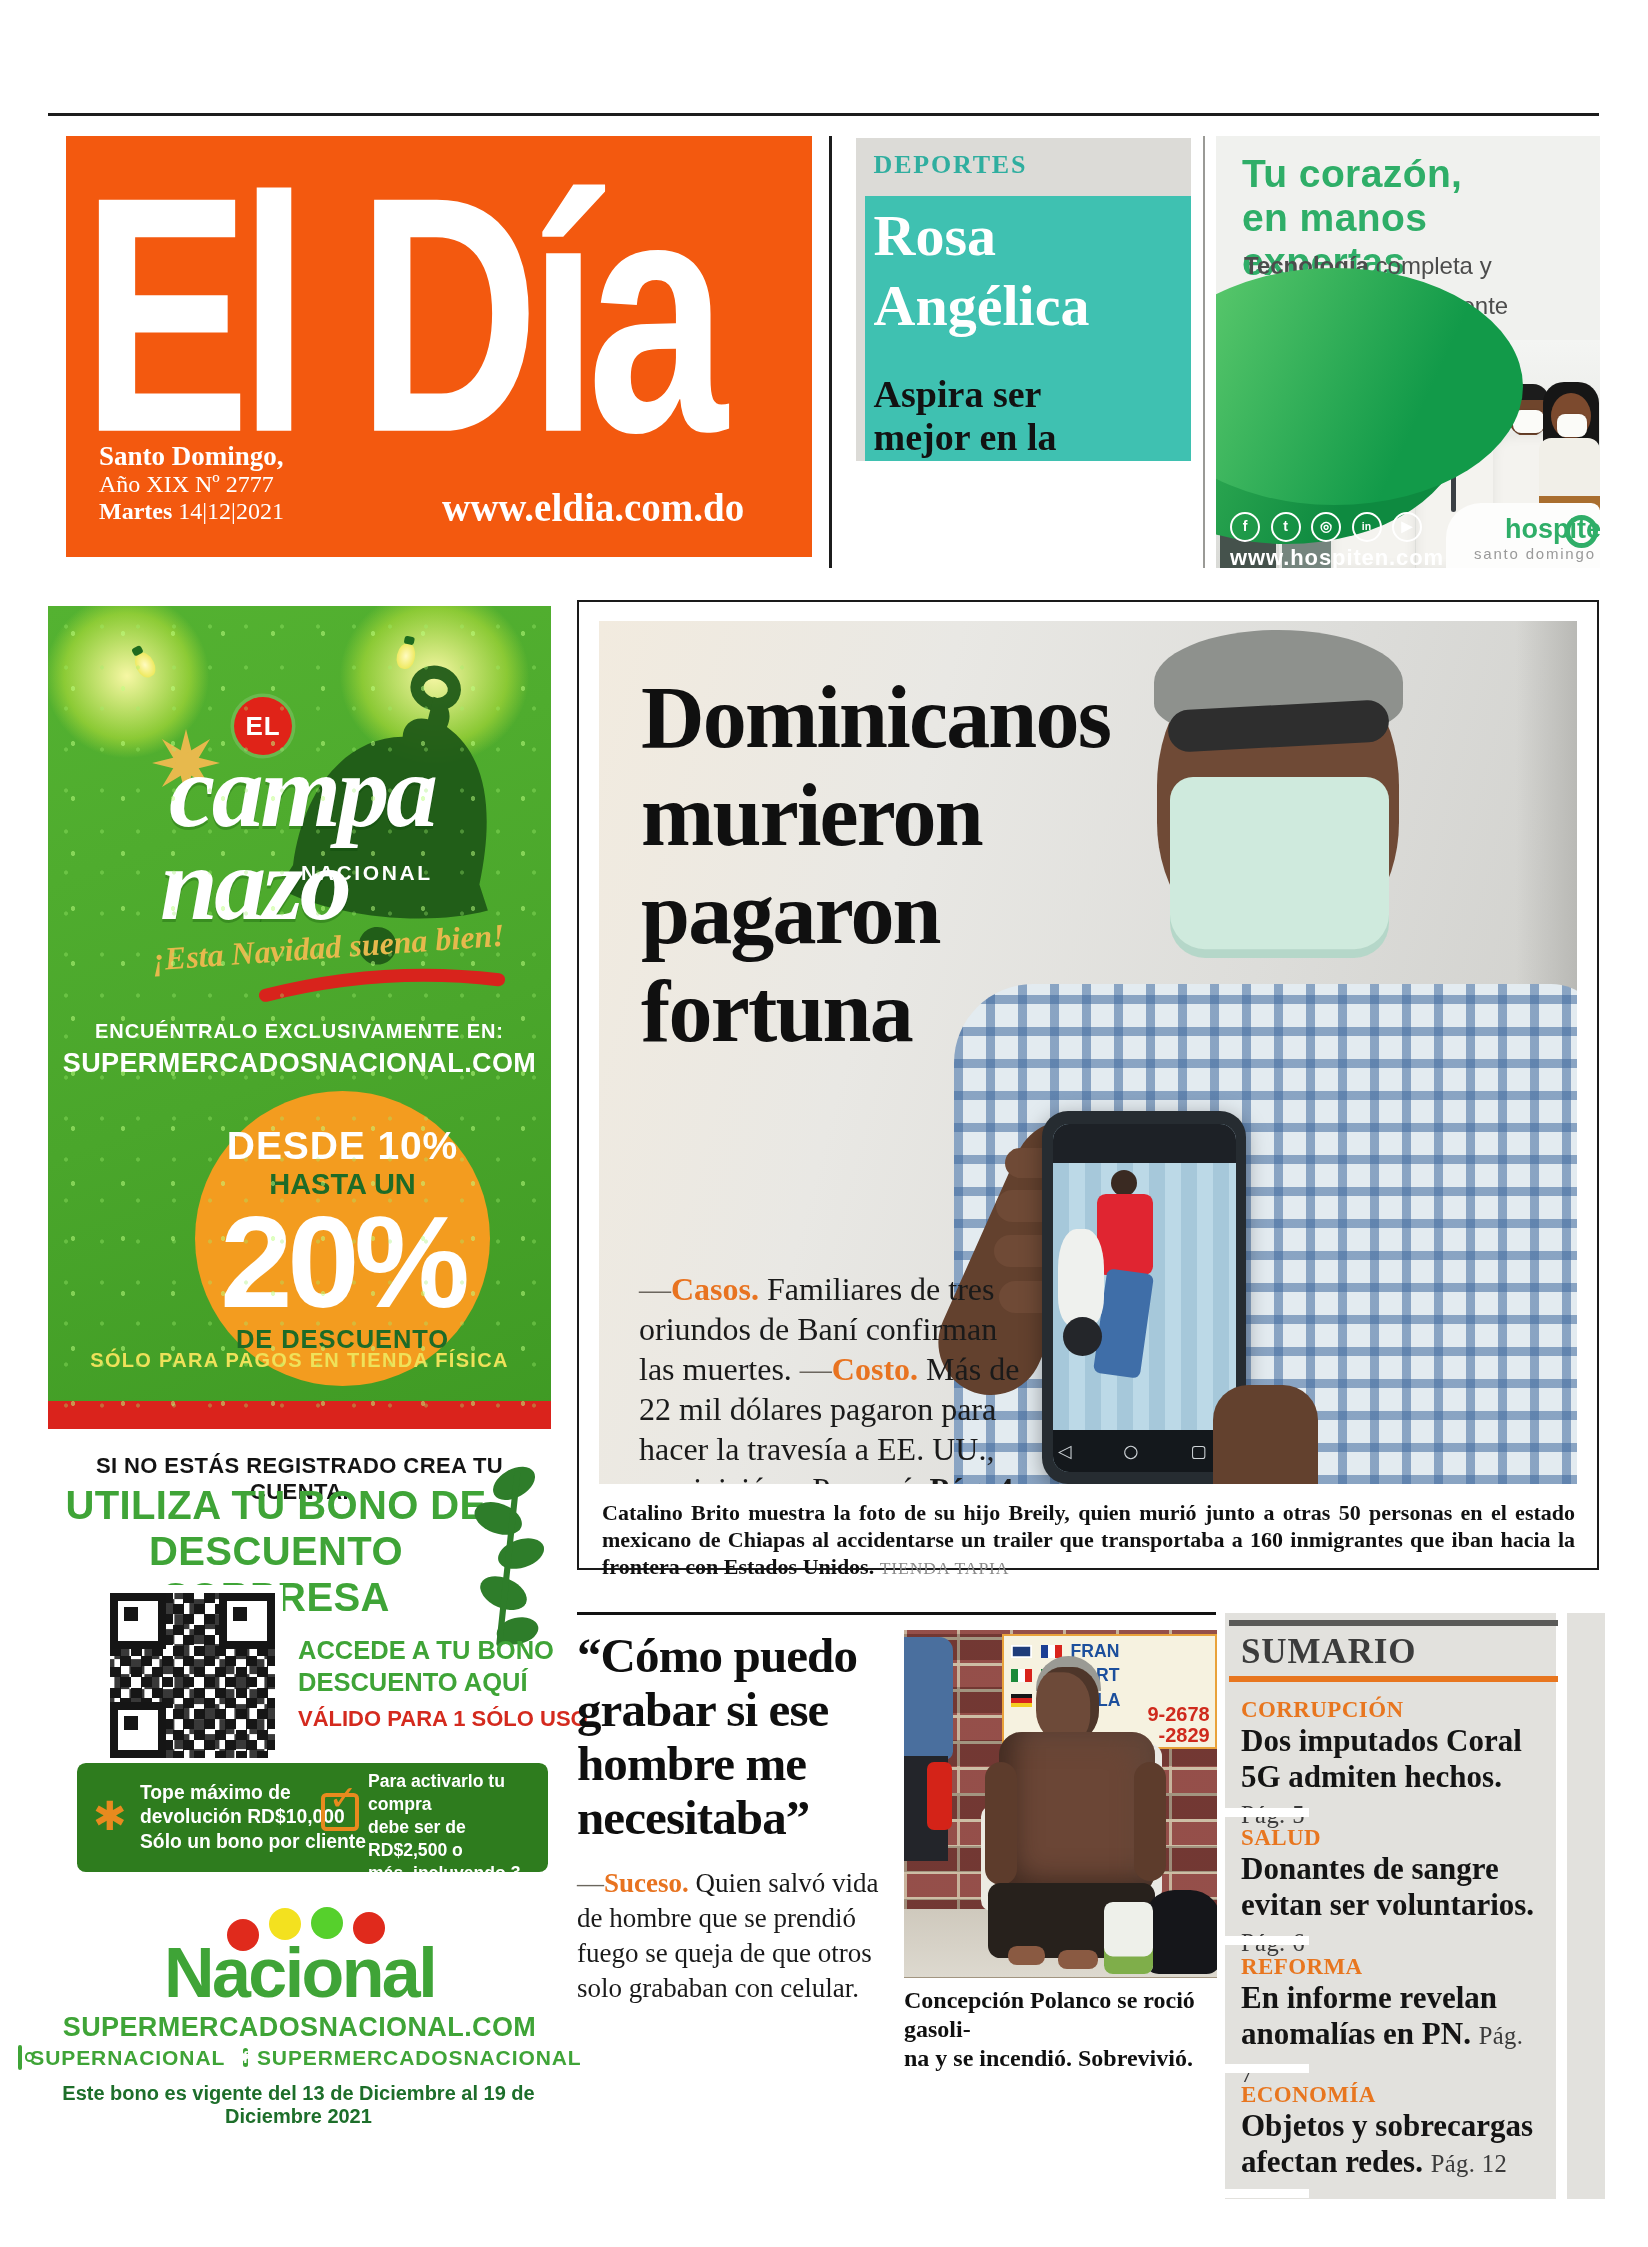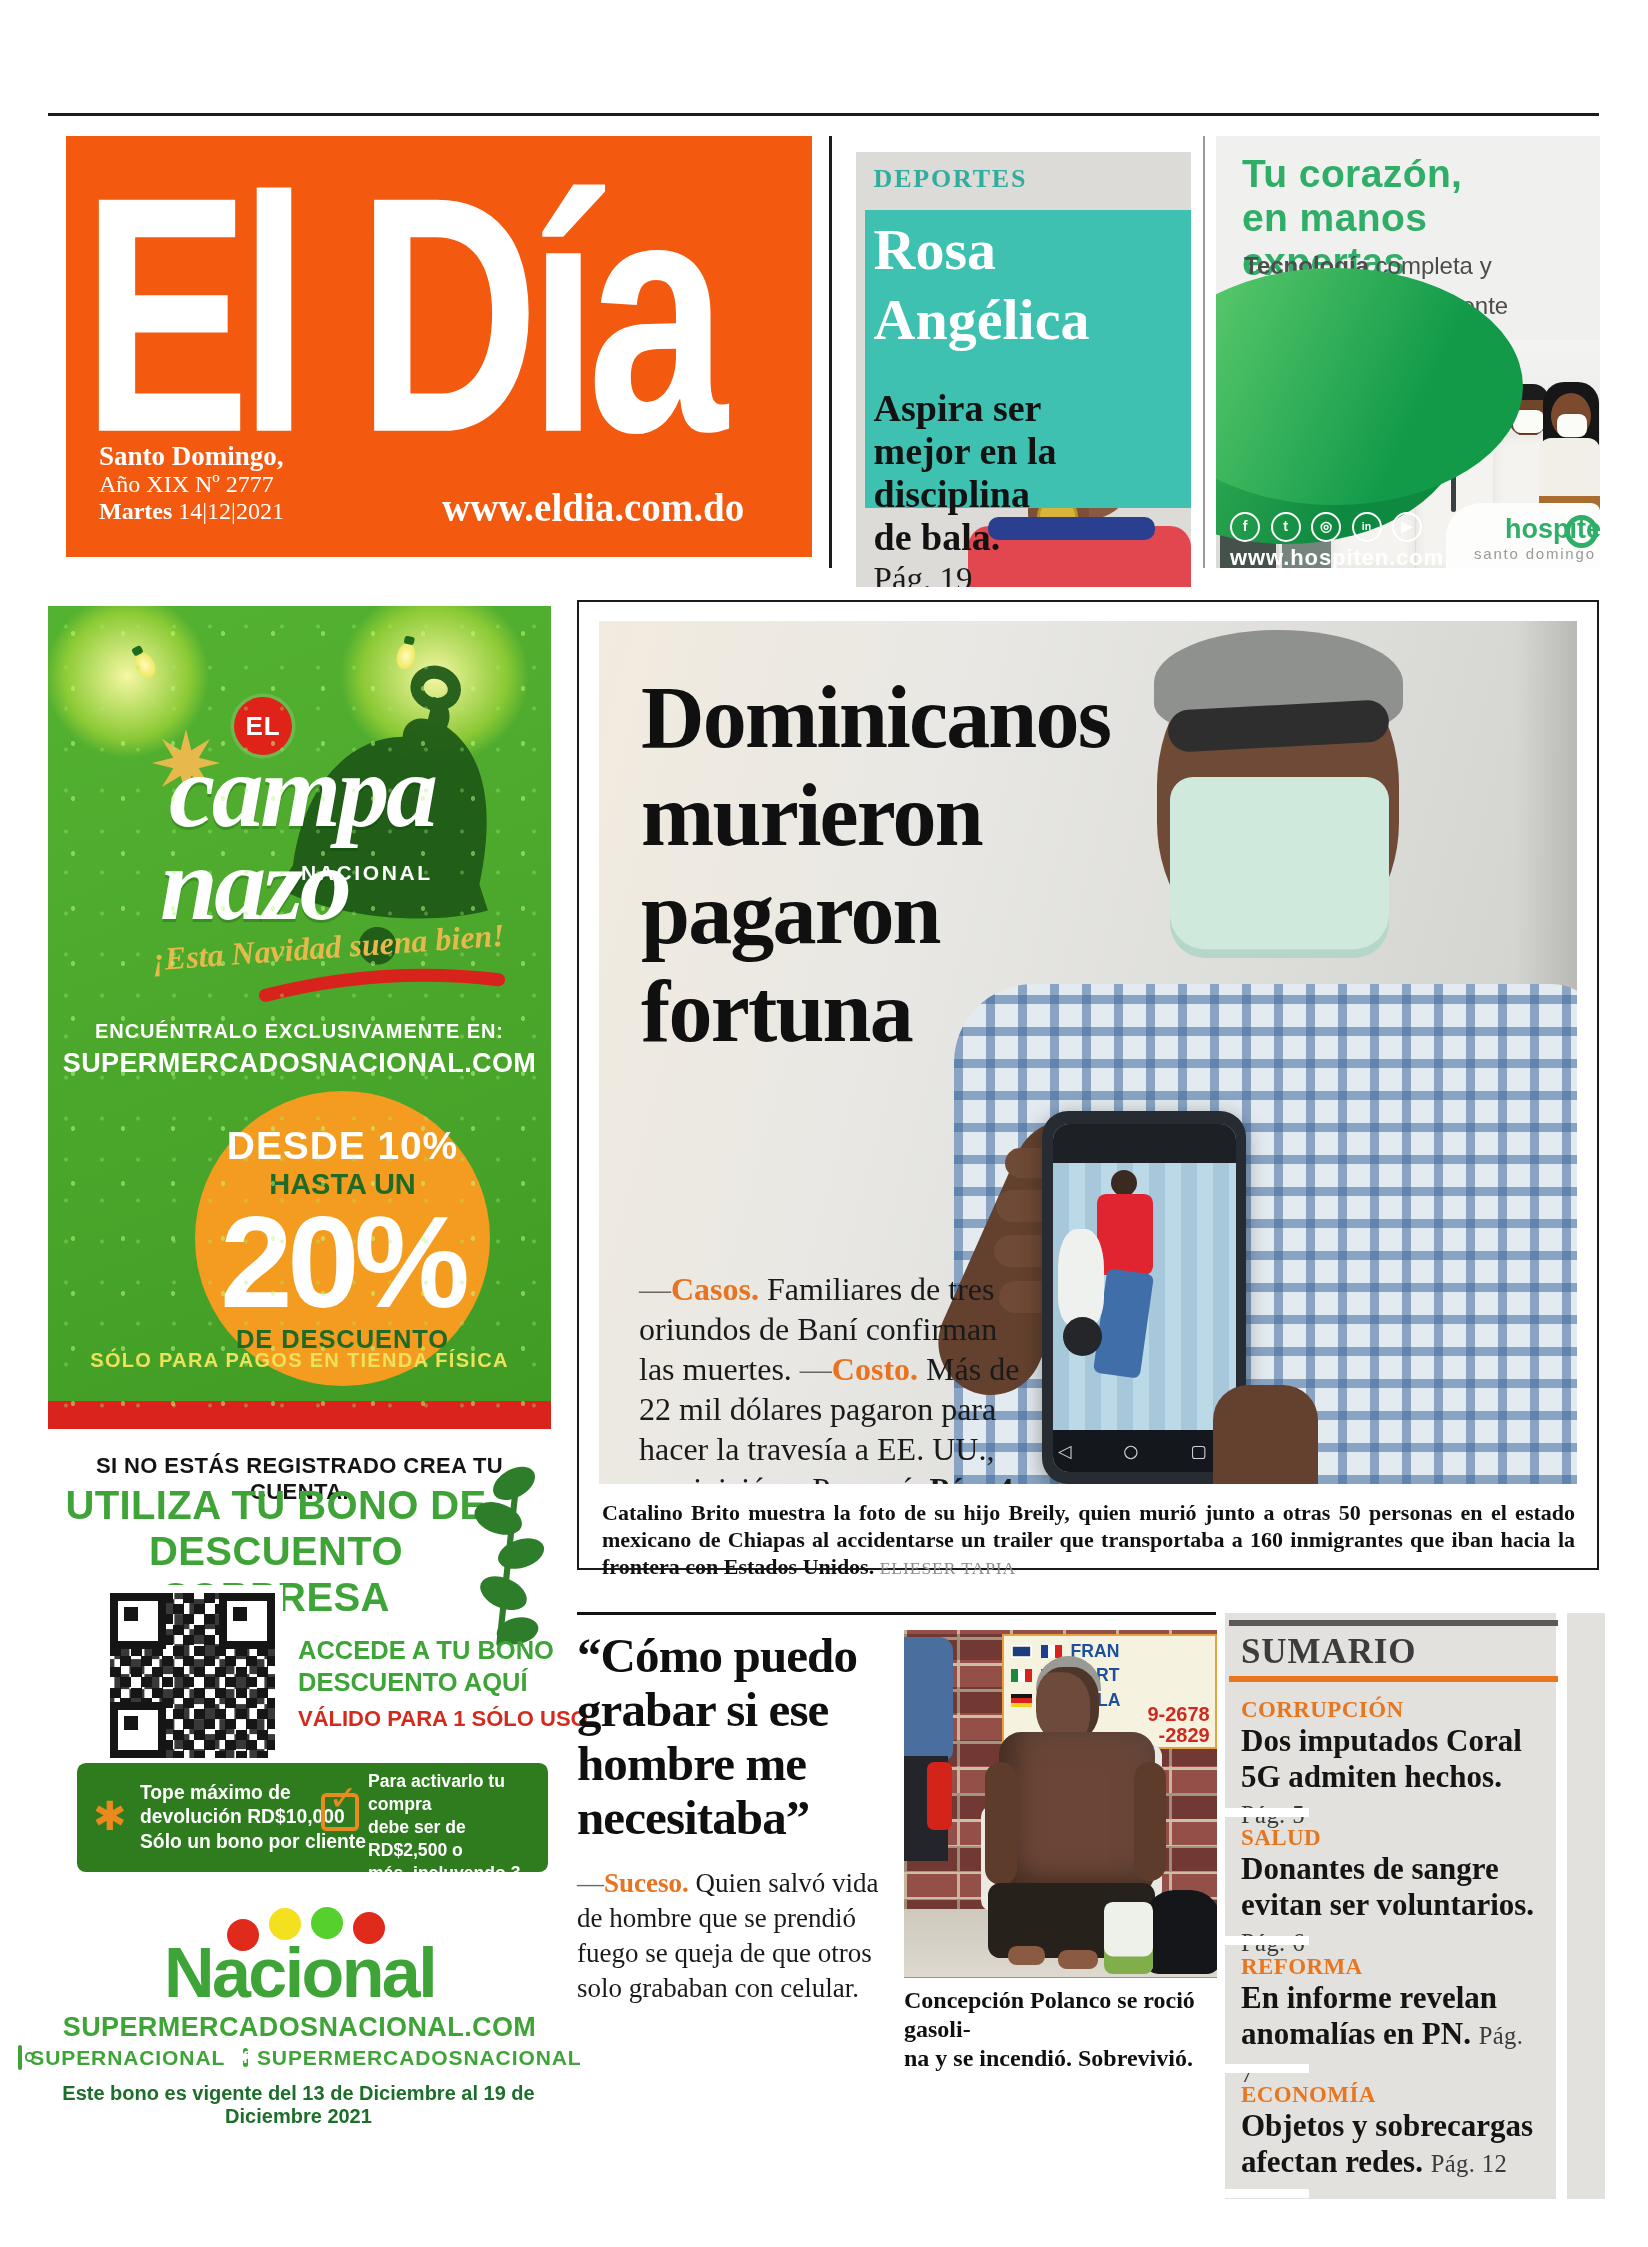--- a/index.html
+++ b/index.html
@@ -17,21 +17,21 @@
         font-weight:bold;font-size:323px;letter-spacing:-14px;line-height:1.3;
         transform:scaleX(.78) scaleY(1.04);transform-origin:left top;white-space:nowrap;}
   .mast-city{left:33px;top:305px;color:#fff;line-height:1.12;}
   .mast-city .l1{font-size:27px;font-weight:bold;}
   .mast-city .l2{font-size:24px;}
   .mast-city .l3{font-size:24px;}
   .mast-web{left:376px;top:349px;color:#fff;font-weight:bold;font-size:39px;}
   .vrule{width:2.6px;background:#1c1c1c;}
 
   
-  .dep{left:856px;top:152px;width:335px;height:435px;background:#dcdbd7;overflow:hidden;}
+  .dep{left:856px;top:138px;width:335px;height:323px;background:#dcdbd7;overflow:hidden;}
   .dep-kicker{left:17.6px;top:12.3px;color:var(--teal-dark);font-weight:bold;font-size:26px;letter-spacing:1.8px;}
   .dep-teal{left:8.8px;top:58px;width:327px;height:298px;background:var(--teal);}
   .dep-name{left:17.6px;top:63px;color:#fff;font-weight:bold;font-size:58px;line-height:70px;}
   .dep-deck{left:17.6px;top:235px;color:#121212;font-weight:bold;font-size:38px;line-height:43px;width:202px;}
   .dep-page{left:17.6px;top:409px;color:#1a1a1a;font-size:33px;}
   
   .ath-hair{left:130px;top:130px;width:184px;height:149px;background:#9c5026;
             border-radius:46% 54% 55% 45%/60% 55% 45% 40%;box-shadow:inset -16px -12.3px 0 rgba(0,0,0,.25);}
   .ath-face{left:172px;top:204px;width:116px;height:163px;background:#8a5a40;border-radius:46%;}
   .ath-glass{width:51px;height:46px;border:3.5px solid rgba(245,245,245,.9);border-radius:50%;background:rgba(255,255,255,.12);}
@@ -418,21 +418,21 @@
         <div>murieron</div>
         <div>pagaron</div>
         <div>fortuna</div>
       </div>
 
       <div class="abs deck" style="left:40px;top:648px;">
         <span class="dash">—</span><span class="lead">Casos.</span><span> Familiares de tres oriundos de Baní confirman las muertes. </span><span class="dash">—</span><span class="lead">Costo.</span><span> Más de 22 mil dólares pagaron para hacer la travesía a EE. UU., que inició en Panamá. </span><b>Pág. 4</b>
       </div>
     </div>
     <div class="abs mcap" style="left:23px;top:897px;width:973px;">
-      <span>Catalino Brito muestra la foto de su hijo Breily, quien murió junto a otras 50 personas en el estado mexicano de Chiapas al accidentarse un trailer que transportaba a 160 inmigrantes que iban hacia la frontera con Estados Unidos. </span><span class="credit">ELIESER TAPIA</span>
+      <span>Catalino Brito muestra la foto de su hijo Breily, quien murió junto a otras 50 personas en el estado mexicano de Chiapas al accidentarse un trailer que transportaba a 160 inmigrantes que iban hacia la frontera con Estados Unidos. </span><span class="credit">TIENDA TAPIA</span>
     </div>
   </section>
 
   <div class="abs rule-mid"></div>
   <div class="abs sec-head">
     <div>“Cómo puedo</div>
     <div>grabar si ese</div>
     <div>hombre me</div>
     <div>necesitaba”</div>
   </div>

